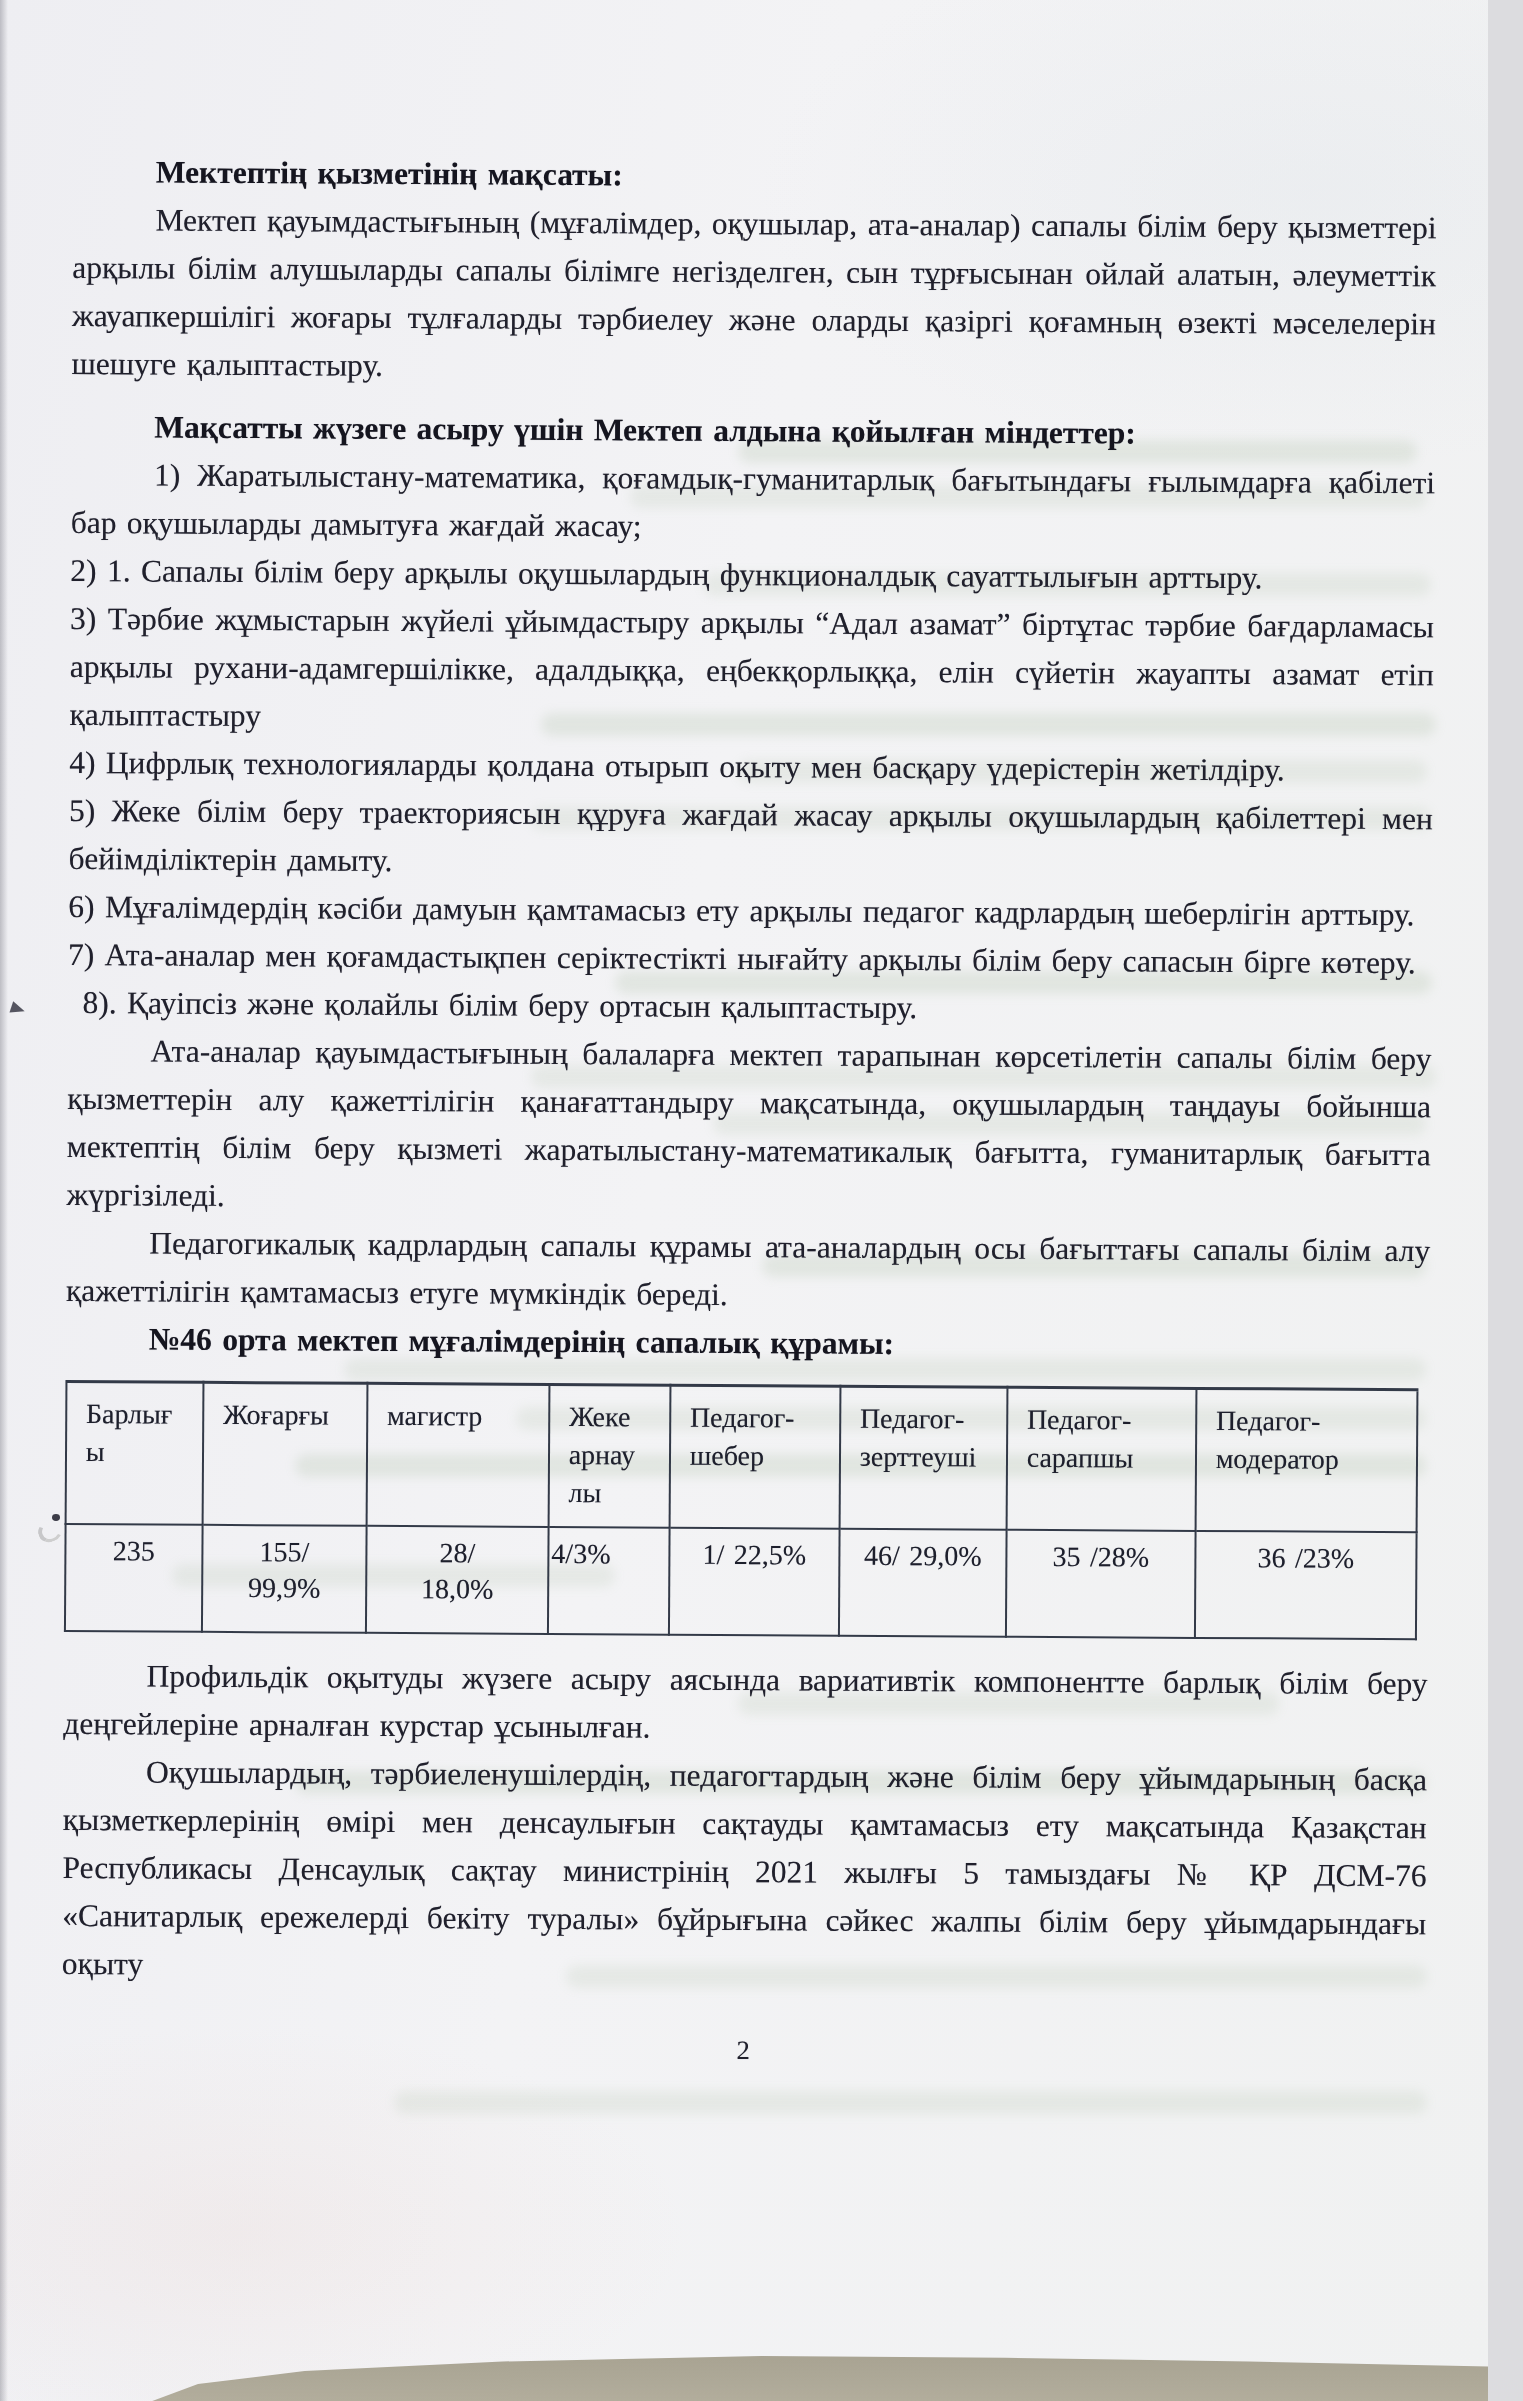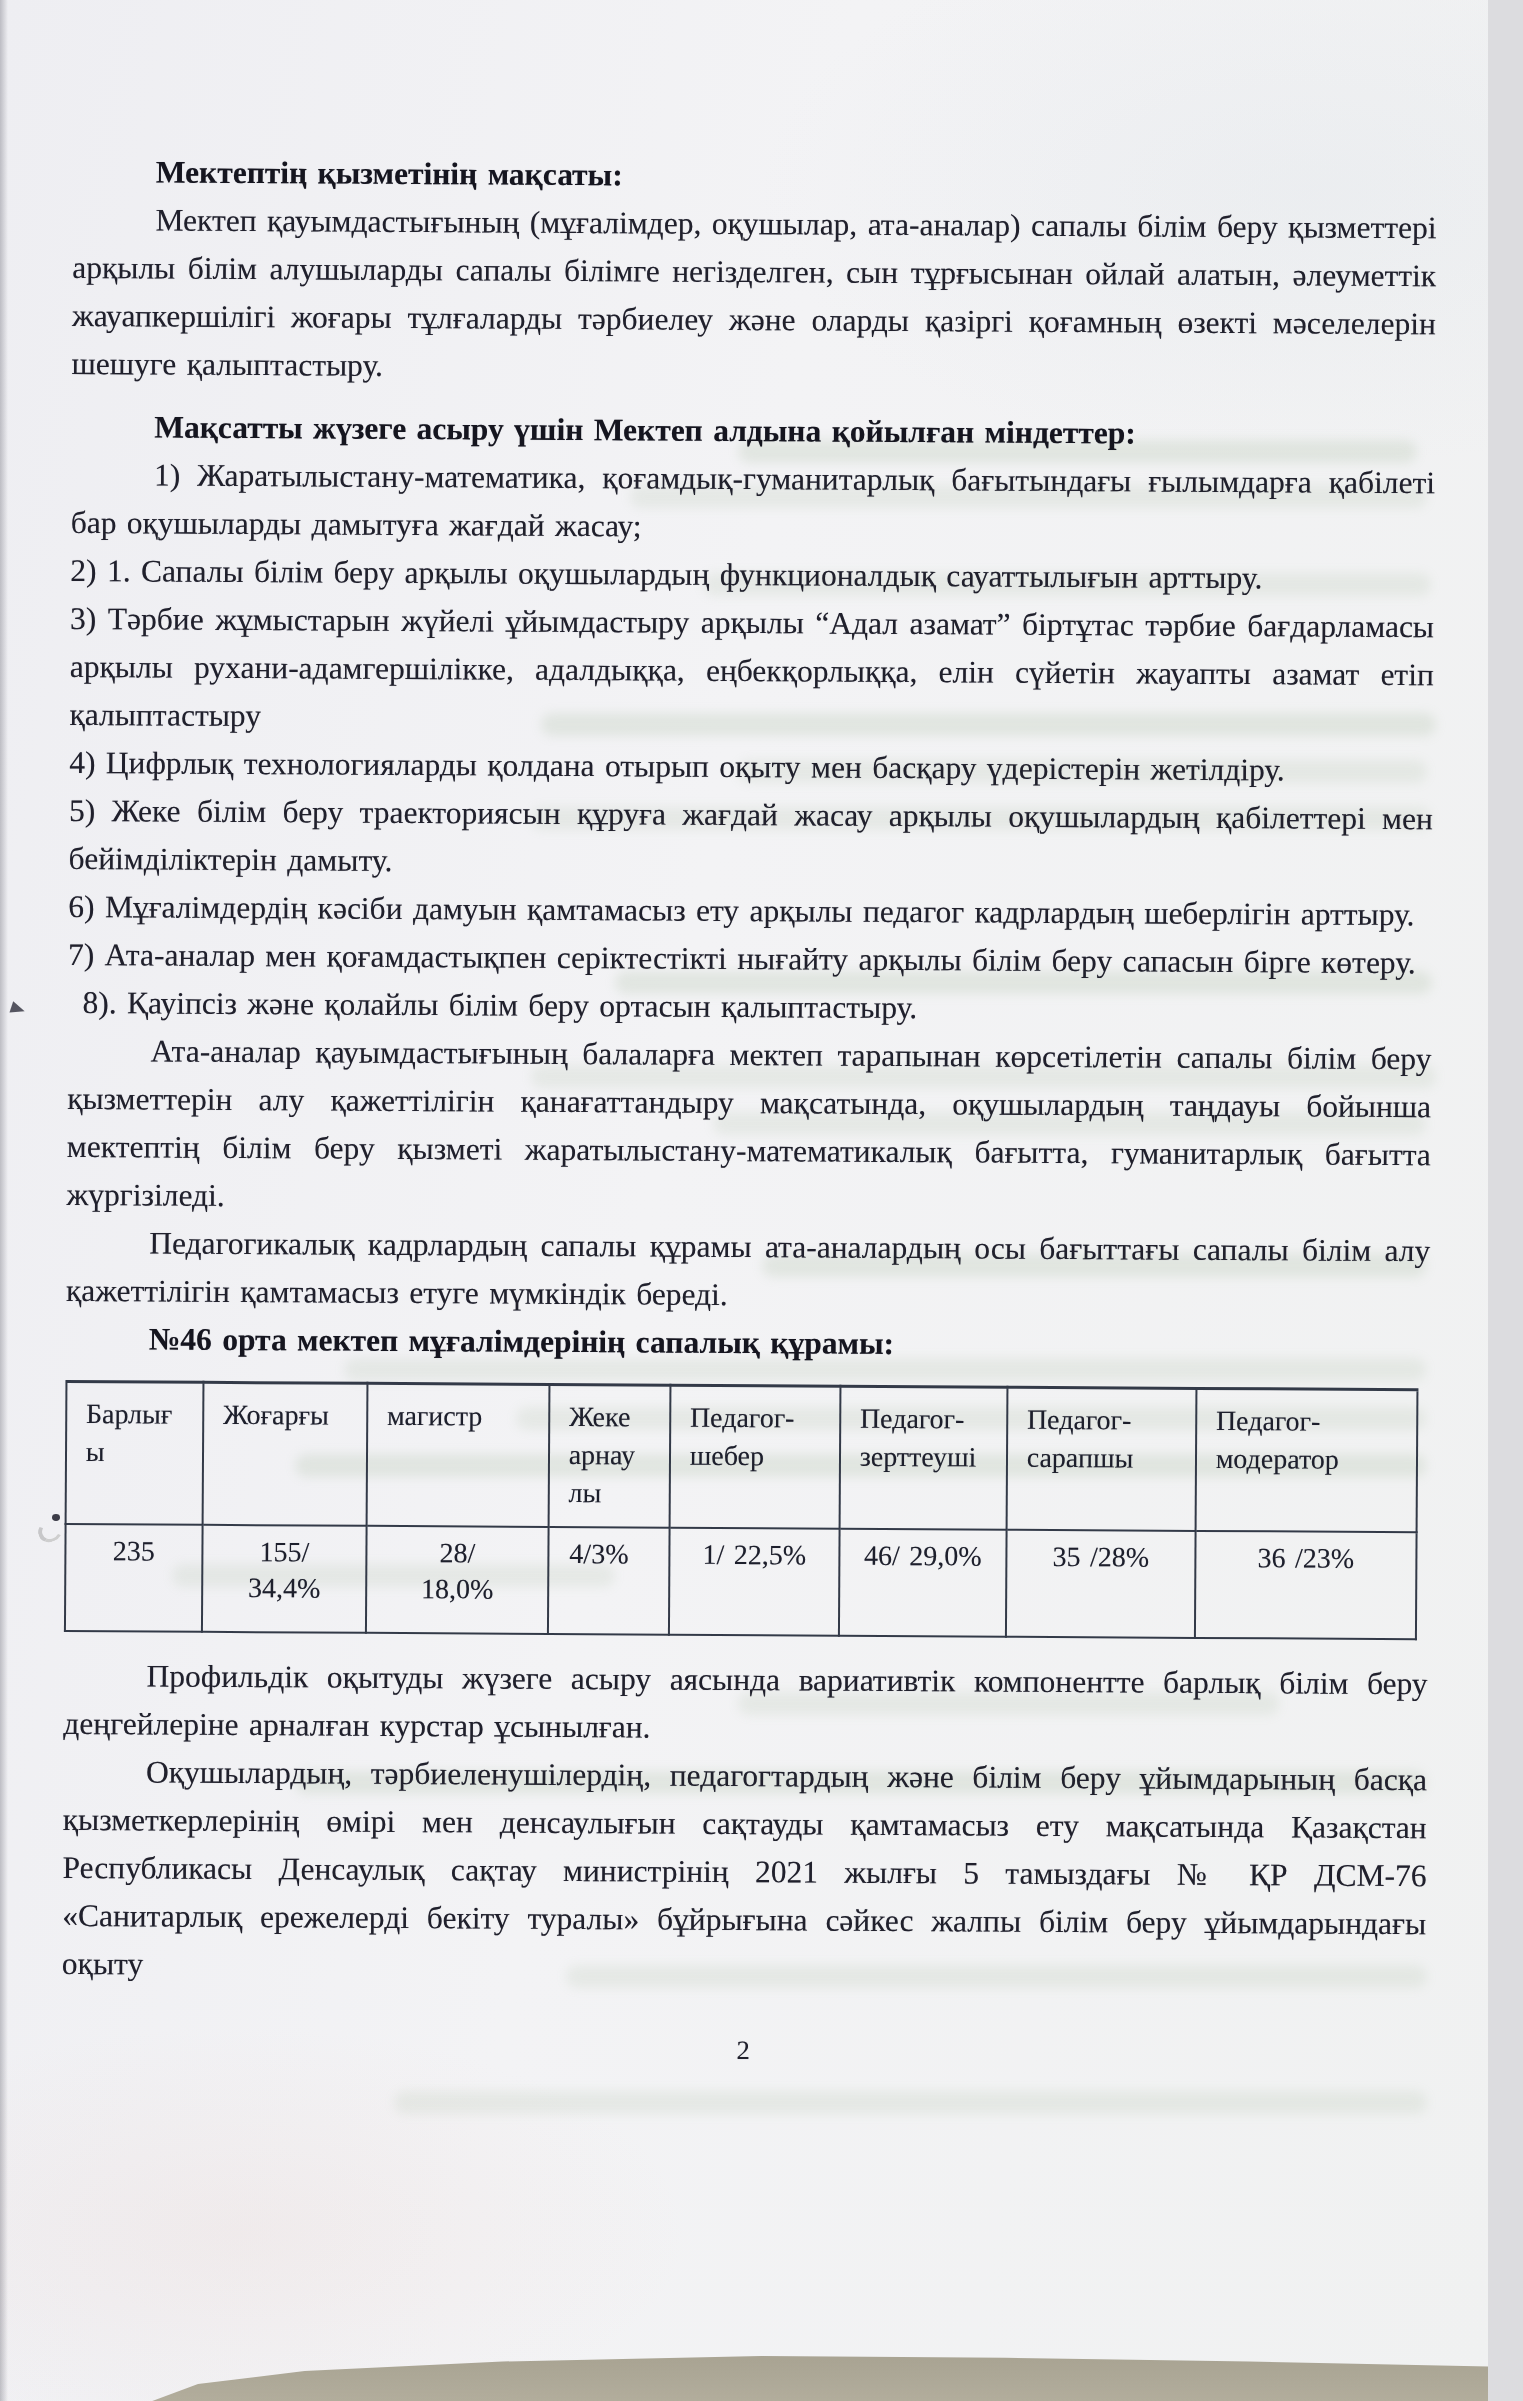--- a/index.html
+++ b/index.html
@@ -48,21 +48,21 @@
     font-weight:normal; color:#1d1f2c;
   }
   table.qual th {
     text-align:left; padding:11.8px 4.9px 4.9px 18.7px;
     height:123px; font-size:28px; line-height:38px;
   }
   table.qual td {
     text-align:center; padding:7.9px 3.9px 5.9px;
     height:91px; font-size:28px; line-height:36px;
   }
-  table.qual td:nth-child(4) { text-align:left; padding-left:20px; }
+  table.qual td:nth-child(4) { text-align:left; padding-left:2px; }
   .pagenum {
     margin-top:34px; text-align:center; text-indent:0;
     font-size:26.6px; letter-spacing:0.5px;
   }
   .mark { position:absolute; z-index:4; }
   .mark1 {
     left:10.8px; top:1003px; width:0; height:0;
     border-left:14.8px solid #3a3a46; border-top:6.9px solid transparent;
     border-bottom:6.9px solid transparent; transform:rotate(18deg); opacity:0.85;
   }
@@ -150,21 +150,21 @@
         <th>Педагог-
 зерттеуші</th>
         <th>Педагог-
 сарапшы</th>
         <th>Педагог-
 модератор</th>
       </tr>
       <tr>
         <td>235</td>
         <td>155/
-34,4%</td>
+99,9%</td>
         <td>28/
 18,0%</td>
         <td>4/3%</td>
         <td>1/ 22,5%</td>
         <td>46/ 29,0%</td>
         <td>35 /28%</td>
         <td>36  /23%</td>
       </tr>
     </tbody>
       </table>

